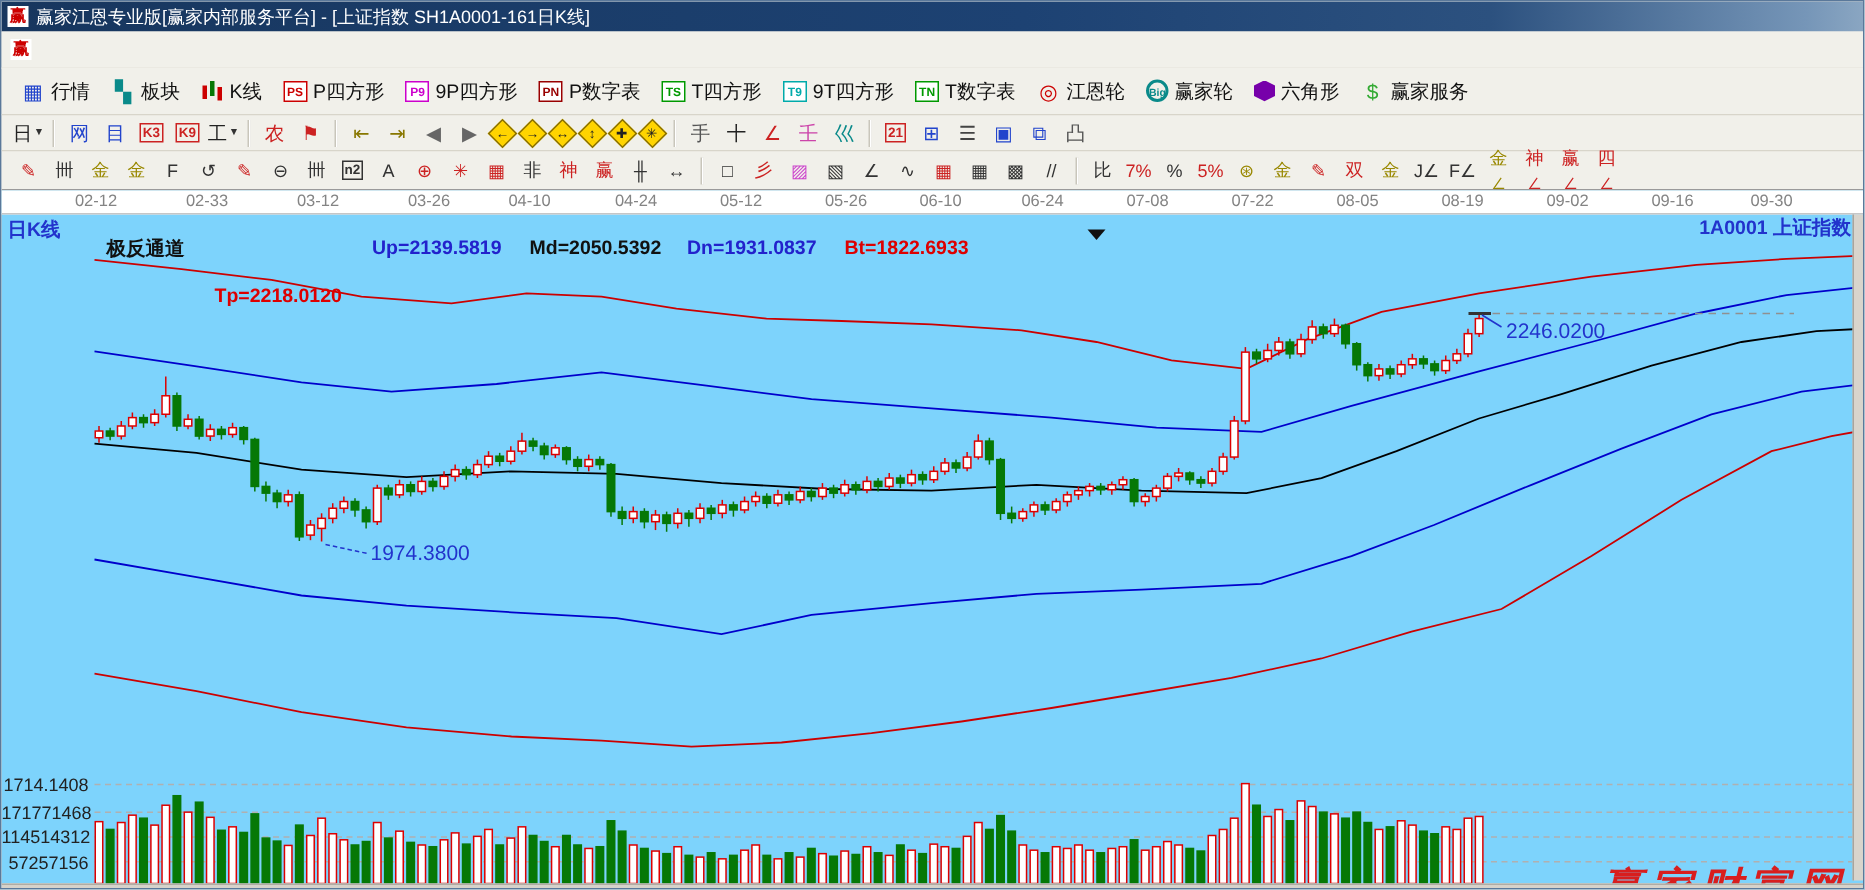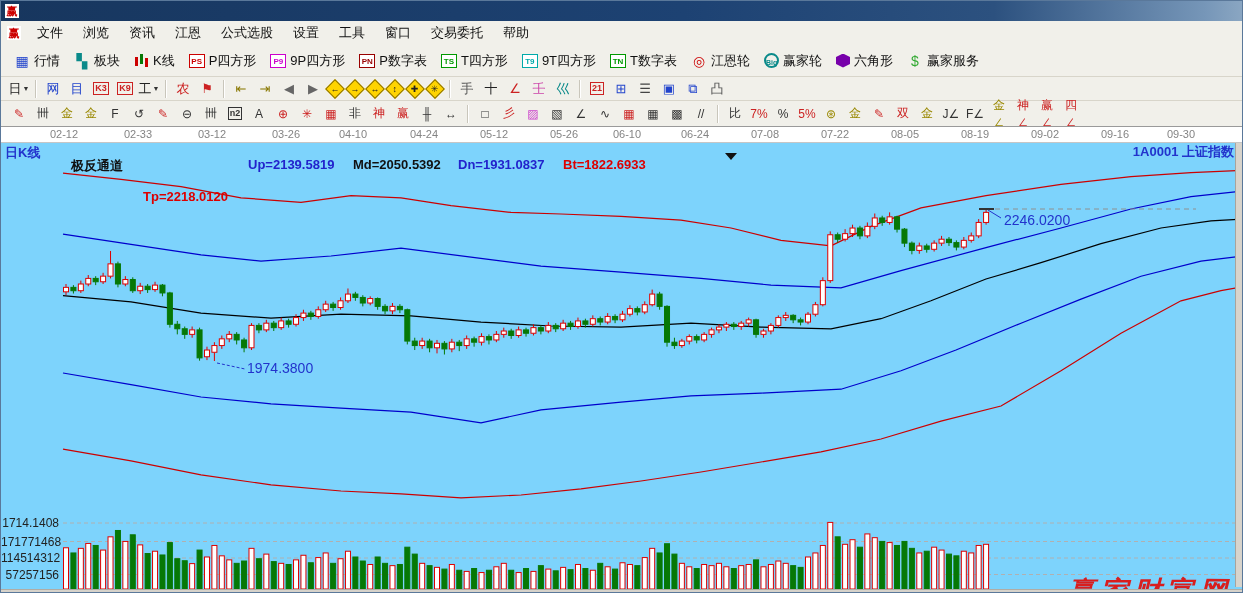--- a/index.html
+++ b/index.html
@@ -59,24 +59,24 @@
   svg{position:absolute;left:0;top:0;}
   #watermark{position:absolute;right:12px;top:446px;color:#d81e1e;font-family:"Liberation Serif",serif;
     font-size:28px;font-weight:bold;font-style:italic;letter-spacing:5px;}
 </style>
 </head>
 <body>
 
 <div id="window">
   <div id="titlebar">
     <span class="applogo">赢</span>
+    <span>赢家江恩专业版[赢家内部服务平台] - [上证指数  SH1A0001-161日K线]</span>
   </div>
   <div id="menubar">
     <span class="applogo" style="margin:0 6px 0 6px;">赢</span>
-    <span class="menu-items"><span class="menu-item">文件</span><span class="menu-item">浏览</span><span class="menu-item">资讯</span><span class="menu-item">江恩</span><span class="menu-item">公式选股</span><span class="menu-item">设置</span><span class="menu-item">工具</span><span class="menu-item">窗口</span><span class="menu-item">交易委托</span><span class="menu-item">帮助</span></span>
   </div>
   <div id="toolbar-main">
       <div class="tb-btn">
         <span class="icon16" style="color: rgb(34, 68, 204);">▦</span>
         <span>行情</span>
       </div>
       <div class="tb-btn">
         <span class="icon16" style="color: rgb(10, 138, 138);">▚</span>
         <span>板块</span>
       </div>

